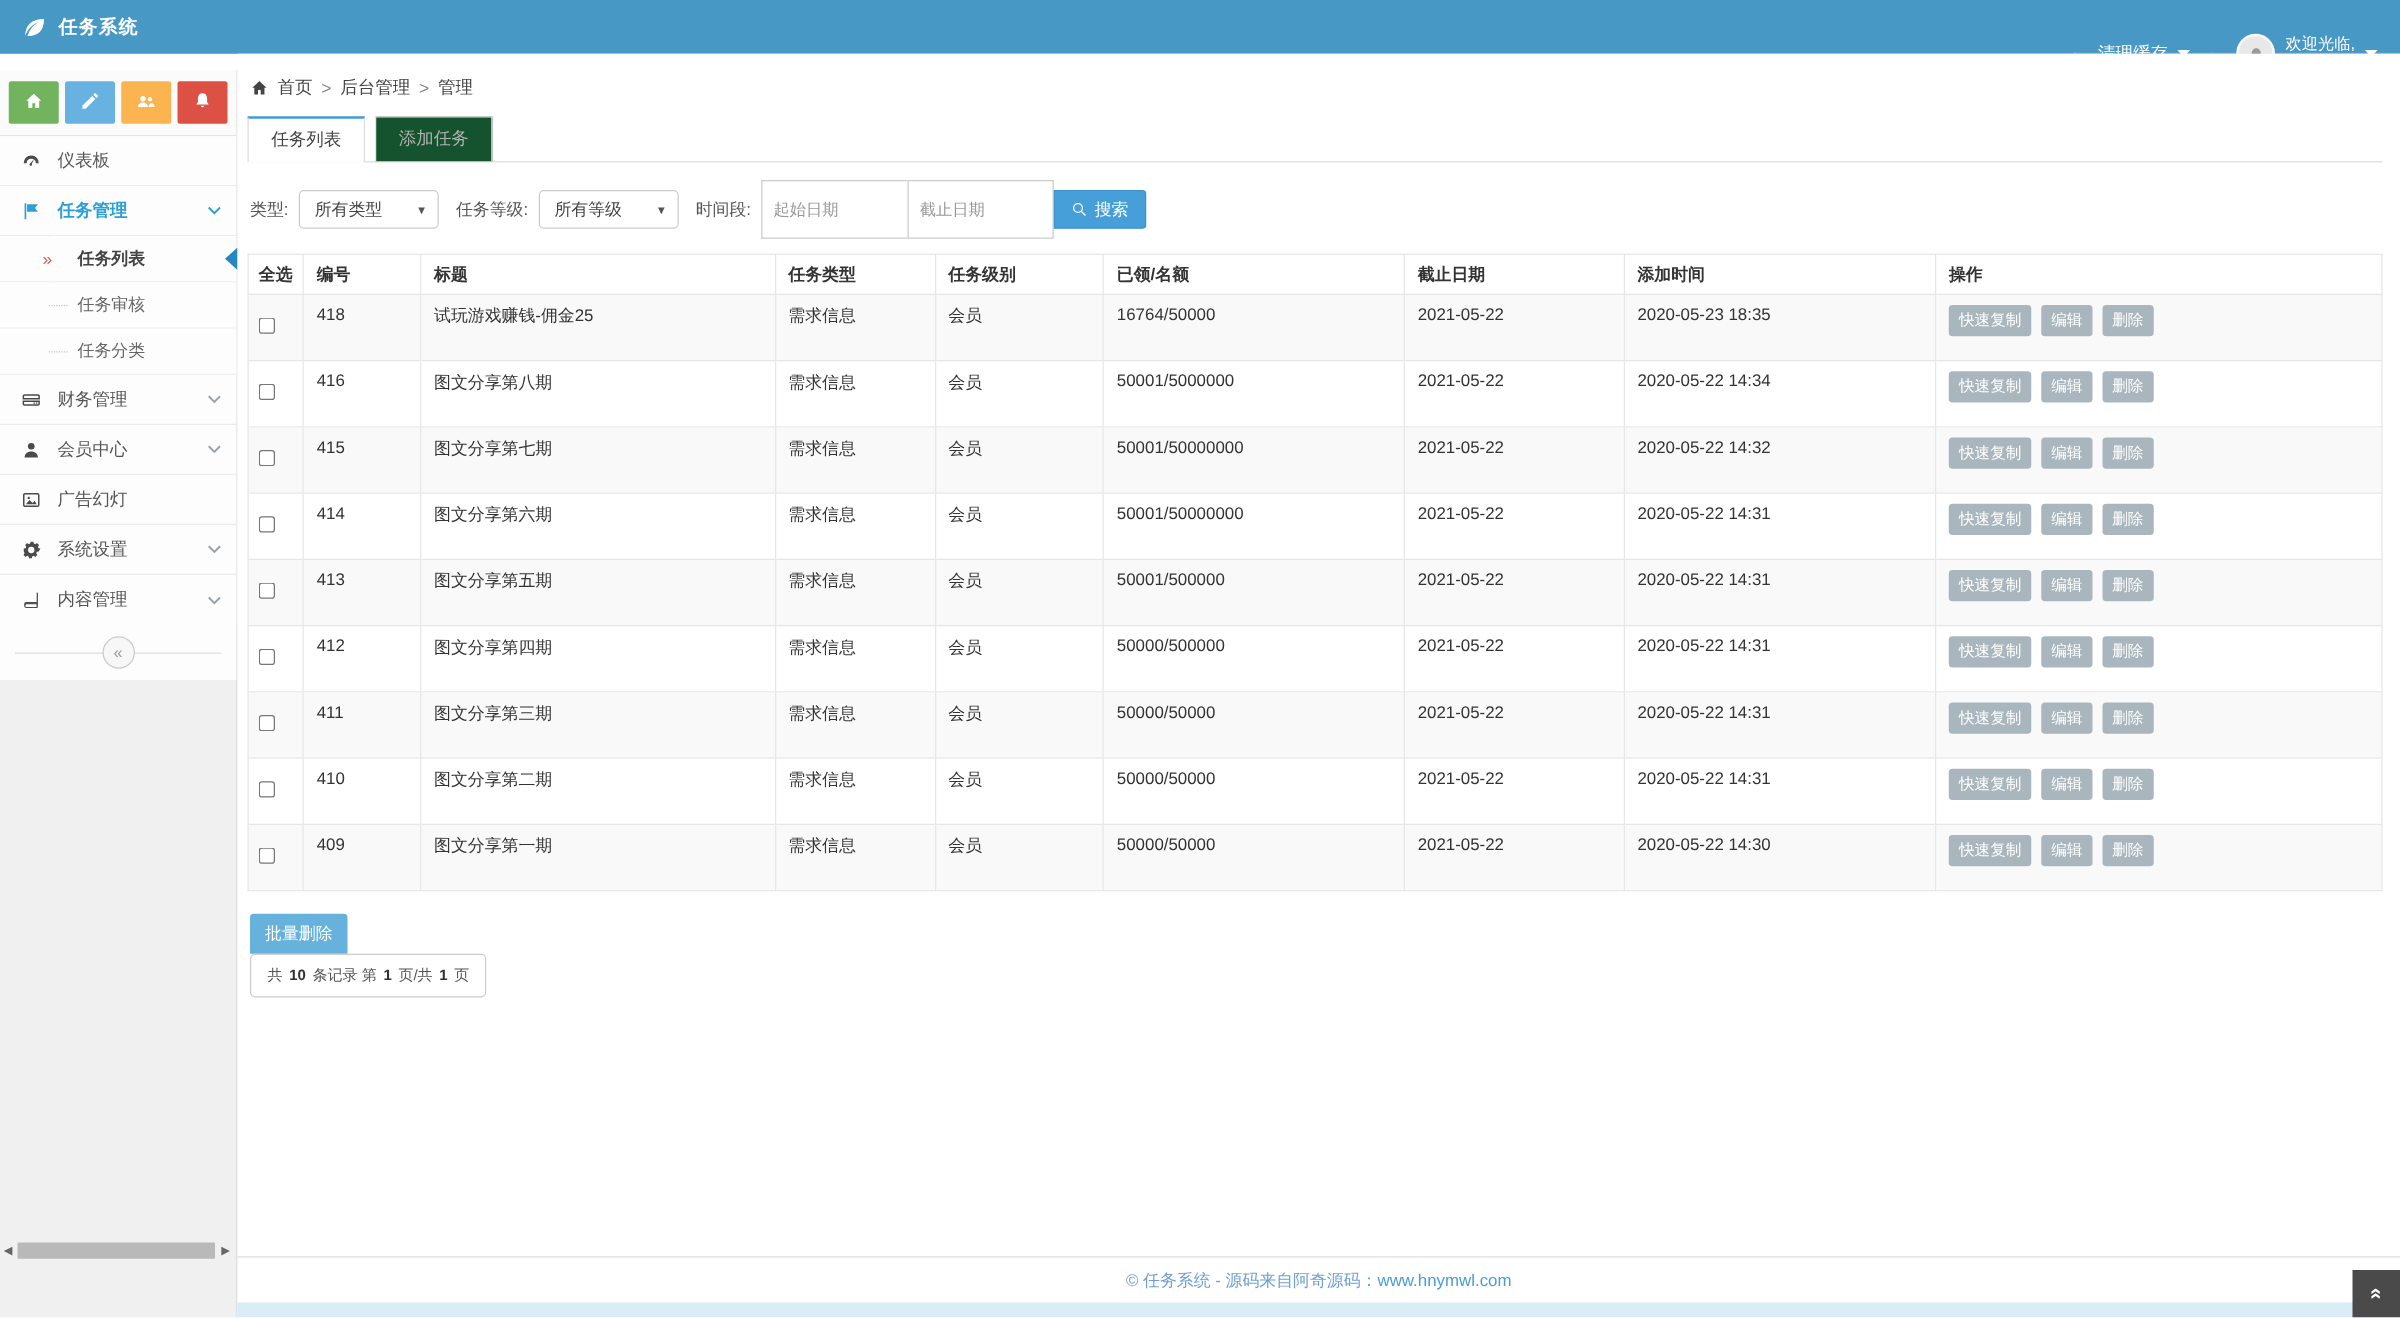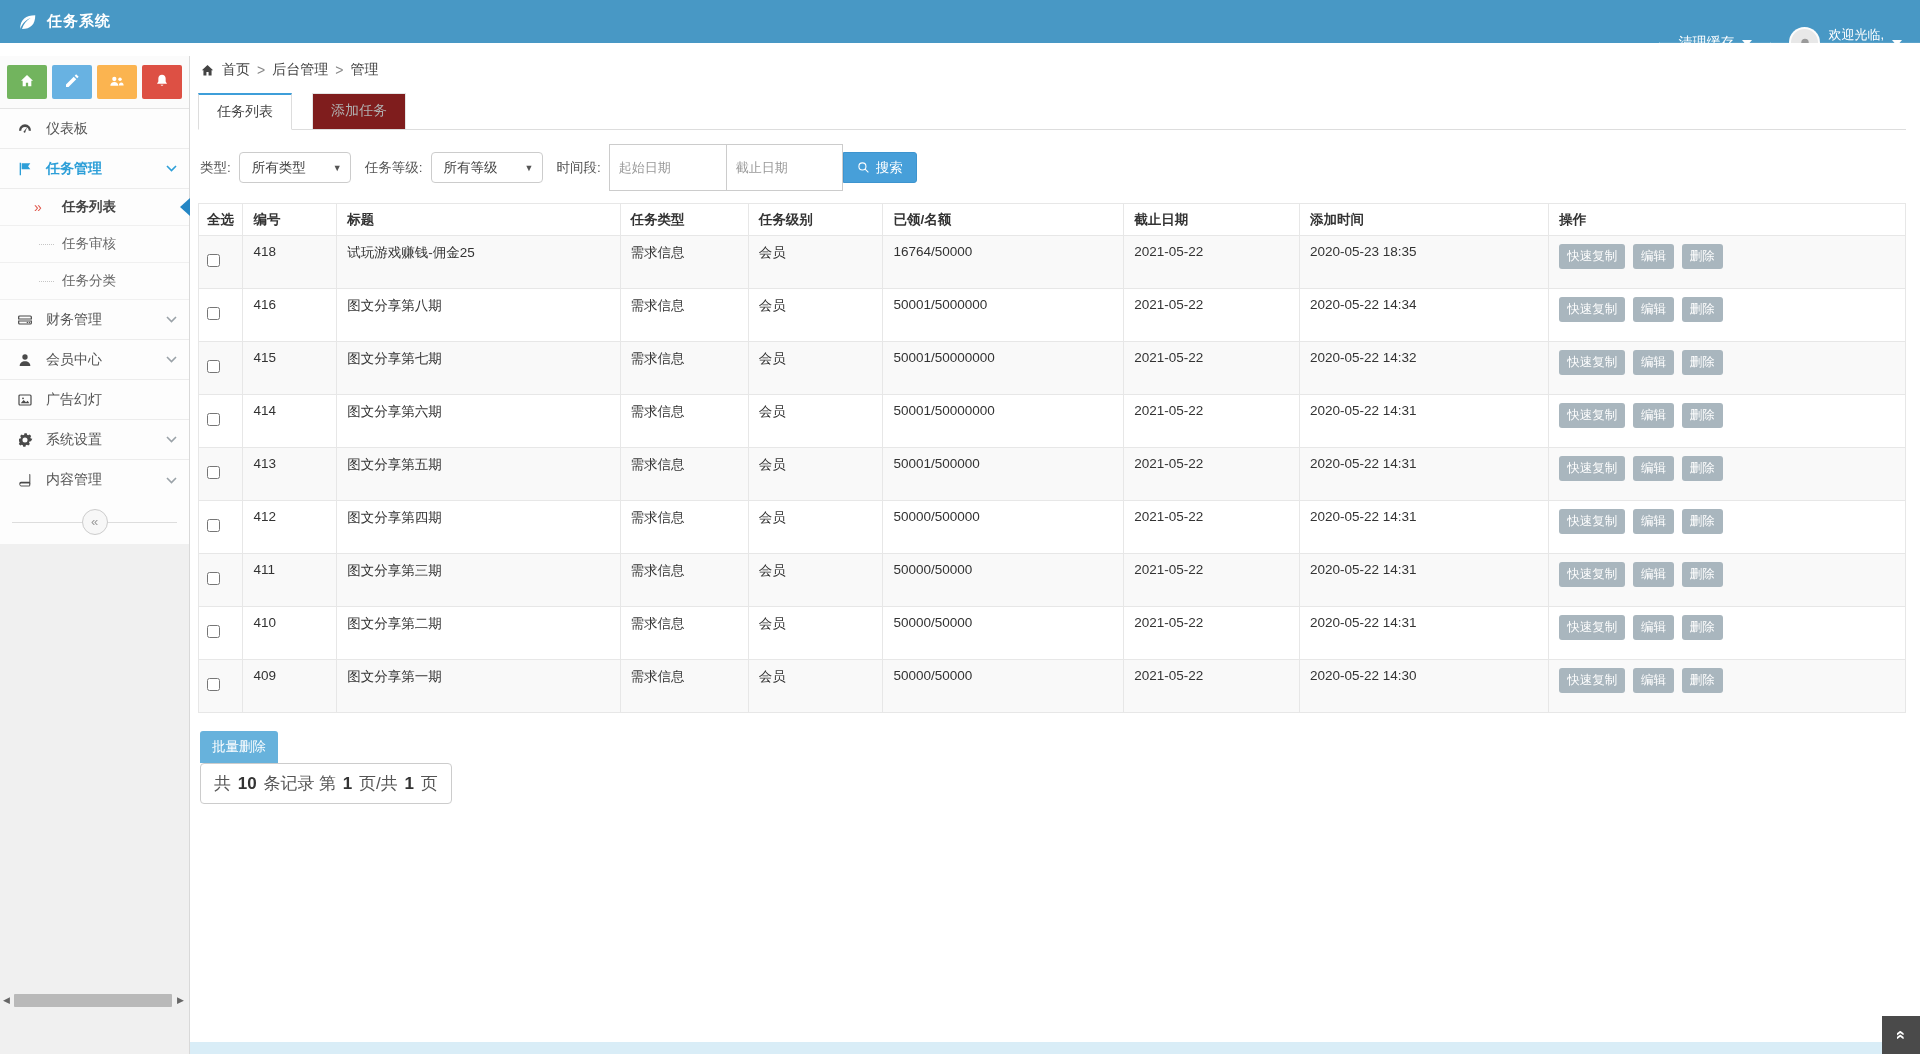--- a/index.html
+++ b/index.html
@@ -64,21 +64,21 @@
 
   
   .content { flex:1; padding:12px 14px 0 8px; }
   .breadcrumb { display:flex; align-items:center; gap:7px; font-size:14px; color:#444; margin:6px 0 14px 2px; }
   .breadcrumb svg { width:15px; height:15px; fill:#444; }
   .crumb-sep { color:#888; }
 
   .tabbar { display:flex; border-bottom:1px solid #ddd; margin-bottom:14px; }
   .tab { padding:8px 18px; font-size:14px; cursor:pointer; }
   .tab.active { background:#fff; color:#444; border:1px solid #ddd; border-top:2px solid #3e9ed9; border-bottom:1px solid #fff; margin-bottom:-1px; }
-  .tab.inactive { background:#7f1d1d; color:#b0b0b0; border:1px solid #e5e5e5; border-bottom:none; margin-left:20px; }
+  .tab.inactive { background:#14532d; color:#b0b0b0; border:1px solid #e5e5e5; border-bottom:none; margin-left:8px; }
 
   .filter-row { display:flex; align-items:center; margin:0 0 12px 2px; font-size:13.5px; color:#555; }
   .f-label { margin-right:8px; }
   .sel { width:112px; height:31px; border:1px solid #ccc; border-radius:4px; background:#fff; display:flex;
     align-items:center; justify-content:space-between; padding:0 8px 0 12px; color:#444; cursor:pointer; margin-right:14px; }
   .sel .sel-caret { font-size:9px; color:#555; }
   .date-input { width:117px; height:47px; border:1px solid #ccc; padding:0 9px; font-size:13px; color:#444;
     font-family:"Liberation Sans","DejaVu Sans",sans-serif; outline:none; }
   .date-input::placeholder { color:#999; }
   .di-first { border-radius:0; border-right:none; }
@@ -93,21 +93,21 @@
   table.tasks td { height:53px; vertical-align:top; color:#333; }
   table.tasks td.cb-cell, table.tasks th.cb-cell { padding-left:8px; vertical-align:middle; }
   table.tasks tbody tr:nth-child(odd) { background:#f9f9f9; }
   .row-cb { width:13px; height:13px; cursor:pointer; }
   .act-btn { display:inline-block; background:#a9b6be; color:#fff; border:none; border-radius:3px;
     font-size:12.5px; padding:4px 8px; margin-right:4px; cursor:pointer; font-family:inherit; }
 
   .batch-btn { margin:18px 0 0 2px; background:#67b2dc; color:#fff; border:none; border-radius:3px 3px 0 0;
     font-size:13.5px; padding:7px 12px; cursor:pointer; font-family:inherit; display:block; }
   .pager { display:inline-block; border:1px solid #ccc; border-radius:4px; background:#fff; padding:8px 13px;
-    font-size:17px; color:#555; margin-left:2px; }
+    font-size:12px; color:#555; margin-left:2px; }
   .pager b { color:#333; padding:0 2px; }
 
   
   .footer { border-top:1px solid #ddd; text-align:center; padding:10px 0 8px; font-size:13.5px; }
   .footer .f-text { color:#6e9fd4; }
   .footer a.f-link { color:#4b9bd5; text-decoration:none; cursor:pointer; }
   .bottom-strip { height:12px; background:#d9edf7; }
   .back-top { position:absolute; right:0; bottom:0; width:38px; height:38px; background:#4a4a4a; color:#fff;
     display:flex; align-items:center; justify-content:center; cursor:pointer; }
   .back-top span { transform:rotate(90deg); font-size:17px; font-weight:bold; }
@@ -514,18 +514,21 @@
         <span>共</span>
         <b>10</b>
         <span>条记录 第</span>
         <b>1</b>
         <span>页/共</span>
         <b>1</b>
         <span>页</span>
       </div>
     </div>
 
+    <div class="footer">
+      <span class="f-text">© 任务系统 - 源码来自阿奇源码：</span><a class="f-link">www.hnymwl.com</a>
+    </div>
     <div class="bottom-strip"></div>
     <div class="back-top">
       <span>«</span>
     </div>
   </div>
 </div>
 
 </body></html>

